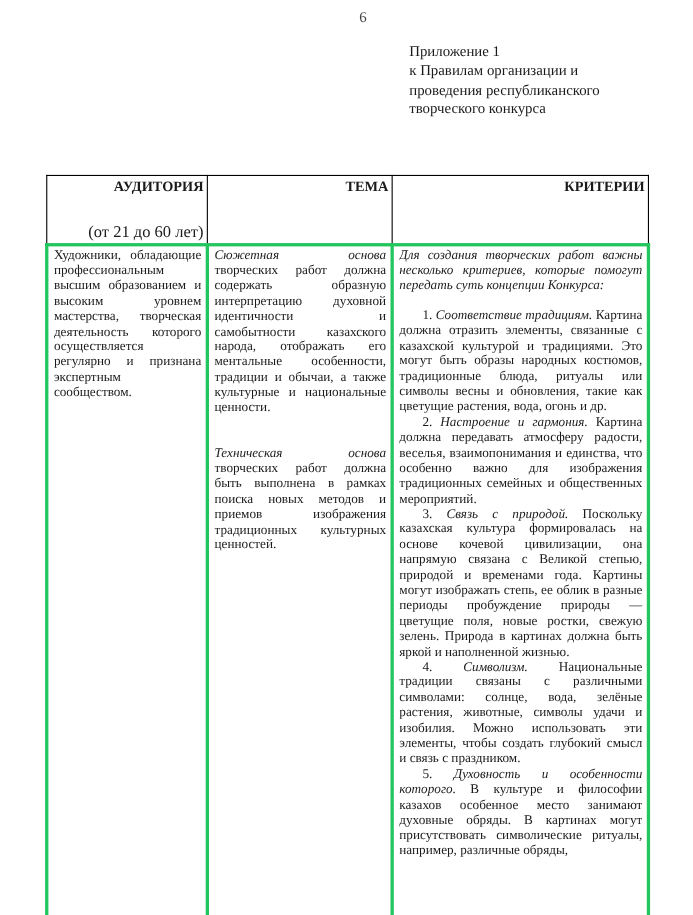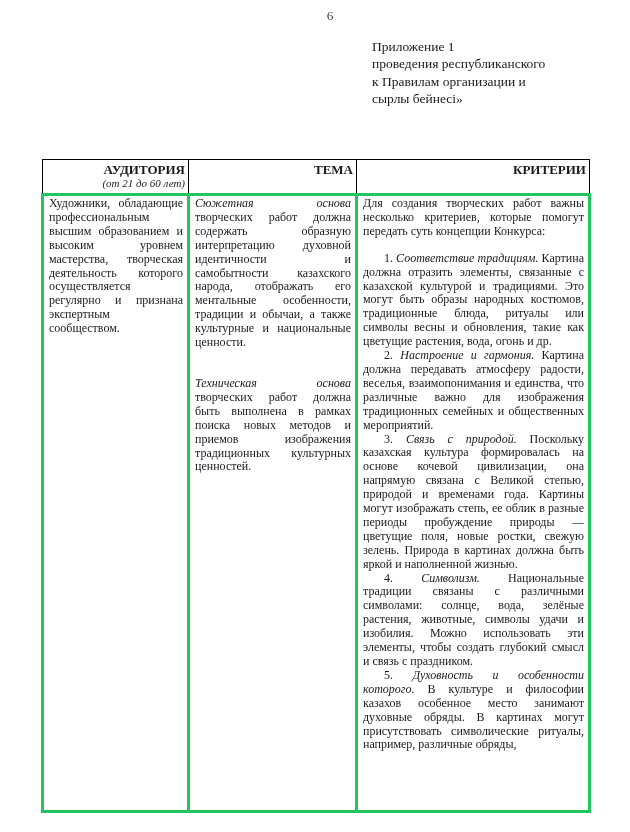--- a/index.html
+++ b/index.html
@@ -29,52 +29,52 @@
   .doc-table col.c2 { width: 168px; }
   .doc-table col.c3 { width: 233px; }
 
   .doc-table th {
     border: 1px solid #000;
     vertical-align: top; text-align: right;
     font-size: 13px; line-height: 15px; font-weight: bold;
     padding: 2px 3px 3px;
   }
   .hdr-sub {
-    font-weight: normal; font-style: italic;
-    font-size: 11px; line-height: 13px;
+    font-weight: normal; 
+    font-size: 15px; line-height: 13px; margin-top: 28px;
   }
   .hdr-sub:empty { display: none; }
 
   .doc-table td {
     border: 3px solid #22c55e;
     vertical-align: top;
     font-size: 12px; line-height: 13.9px;
     text-align: justify;
     padding: 1px 4px 0 5px;
   }
   .clip { height: 613px; overflow: hidden; }
 
   .para { margin: 0; }
   .lead { }
   .theme-para + .theme-para { margin-top: 27px; }
-  .crit-intro { margin-bottom: 13px; }
+  .crit-intro { margin-bottom: 13px; font-style: italic; }
   .crit-item { text-indent: 21px; }
 </style>
 </head>
 <body>
 
 <div class="page">
 
   <div class="page-number">6</div>
 
   <div class="appendix">
     <div>Приложение 1</div>
+    <div>к Правилам организации и</div>
     <div>проведения республиканского</div>
-    <div>к Правилам организации и</div>
-    <div>сырлы бейнесі»</div>
+    <div>творческого конкурса</div>
   </div>
 
   <table class="doc-table">
     <colgroup>
         <col class="c1">
         <col class="c2">
         <col class="c3">
       </colgroup>
     <thead>
       <tr>
@@ -105,21 +105,21 @@
 
   <p class="para theme-para"><i class="lead">Техническая основа</i> <span class="ptext">творческих работ должна быть выполнена в рамках поиска новых методов и приемов изображения традиционных культурных ценностей.</span></p>
 </div>
         </td>
         <td>
           <div class="clip">
             <p class="para crit-intro">Для создания творческих работ важны несколько критериев, которые помогут передать суть концепции Конкурса:</p>
             <div>
   <p class="para crit-item"><span class="num">1.</span> <i class="lead">Соответствие традициям.</i> <span class="ptext">Картина должна отразить элементы, связанные с казахской культурой и традициями. Это могут быть образы народных костюмов, традиционные блюда, ритуалы или символы весны и обновления, такие как цветущие растения, вода, огонь и др.</span></p>
 
-  <p class="para crit-item"><span class="num">2.</span> <i class="lead">Настроение и гармония.</i> <span class="ptext">Картина должна передавать атмосферу радости, веселья, взаимопонимания и единства, что различные важно для изображения традиционных семейных и общественных мероприятий.</span></p>
+  <p class="para crit-item"><span class="num">2.</span> <i class="lead">Настроение и гармония.</i> <span class="ptext">Картина должна передавать атмосферу радости, веселья, взаимопонимания и единства, что особенно важно для изображения традиционных семейных и общественных мероприятий.</span></p>
 
   <p class="para crit-item"><span class="num">3.</span> <i class="lead">Связь с природой.</i> <span class="ptext">Поскольку казахская культура формировалась на основе кочевой цивилизации, она напрямую связана с Великой степью, природой и временами года. Картины могут изображать степь, ее облик в разные периоды пробуждение природы — цветущие поля, новые ростки, свежую зелень. Природа в картинах должна быть яркой и наполненной жизнью.</span></p>
 
   <p class="para crit-item"><span class="num">4.</span> <i class="lead">Символизм.</i> <span class="ptext">Национальные традиции связаны с различными символами: солнце, вода, зелёные растения, животные, символы удачи и изобилия. Можно использовать эти элементы, чтобы создать глубокий смысл и связь с праздником.</span></p>
 
   <p class="para crit-item"><span class="num">5.</span> <i class="lead">Духовность и особенности которого.</i> <span class="ptext">В культуре и философии казахов особенное место занимают духовные обряды. В картинах могут присутствовать символические ритуалы, например, различные обряды,</span></p>
 </div>
           </div>
         </td>
       </tr>

